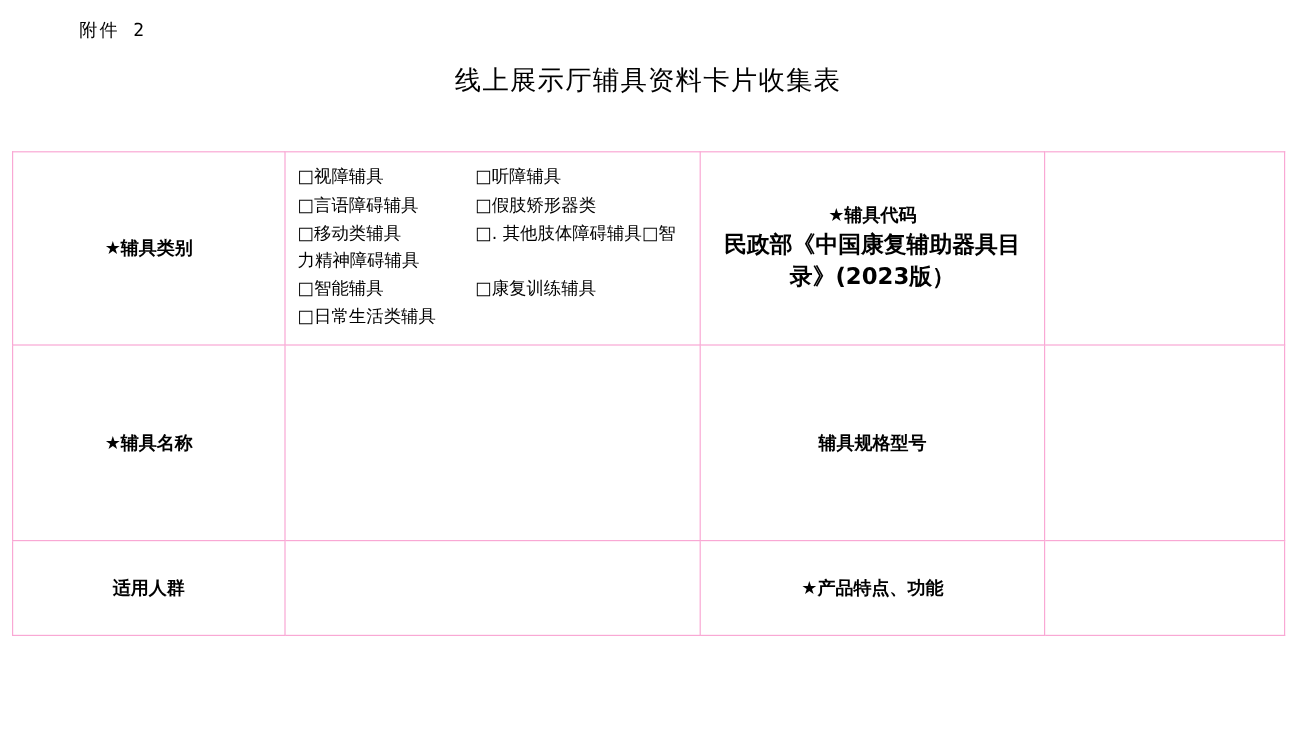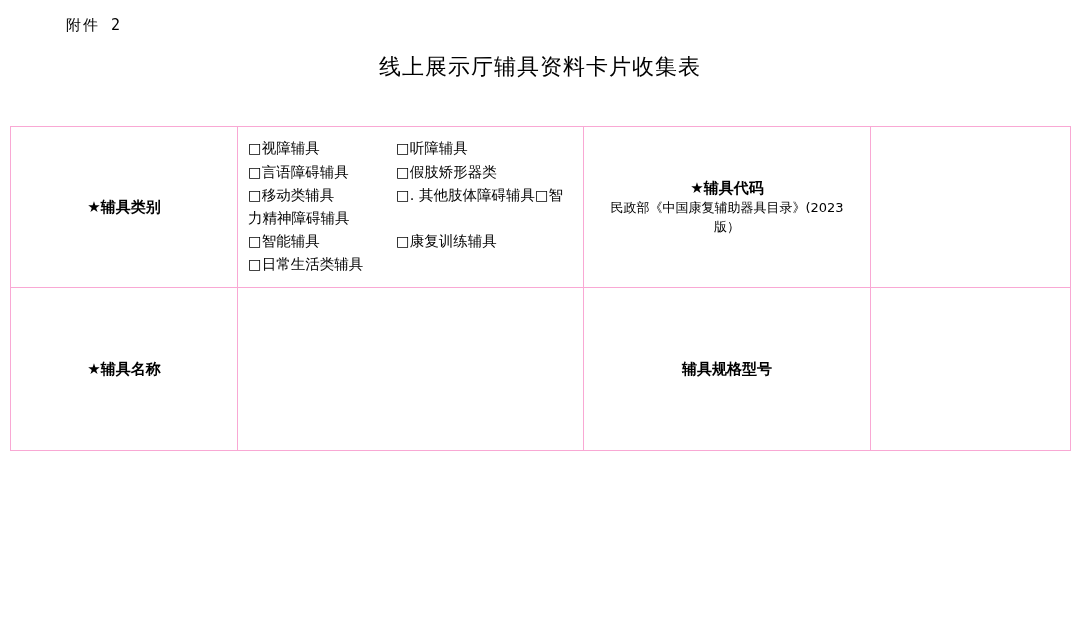--- a/index.html
+++ b/index.html
@@ -61,22 +61,22 @@
   .label-cell {
     text-align: center;
     font-family: "DejaVu Sans", sans-serif;
     font-size: 15px;
     font-weight: bold;
     line-height: 1.5;
     margin-top: 48px;
   }
   .label-cell .sub {
     display: block;
-    font-size: 13px;
-    font-weight: normal;
+    font-size: 19px;
+    font-weight: bold;
     line-height: 1.45;
     padding: 0 14px;
   }
   .row-category td { height: 160px; }
   .row-name td { height: 162px; }
   .row-crowd td { height: 78px; }
   .row-keyword td { height: 76px; }
 
   .checkbox-grid {
     padding: 8px 6px 8px 10px;
@@ -143,18 +143,24 @@
         <td class="blank-cell"></td>
       </tr>
 
       <tr class="row-name">
         <td class="label-cell">★辅具名称</td>
         <td class="blank-cell"></td>
         <td class="label-cell">辅具规格型号</td>
         <td class="blank-cell"></td>
       </tr>
 
+      <tr class="row-crowd">
+        <td class="label-cell">适用人群</td>
+        <td class="blank-cell"></td>
+        <td class="label-cell">★产品特点、功能</td>
+        <td class="blank-cell"></td>
+      </tr>
 
 
     </tbody>
   </table>
 
 </div>
 
 </body></html>

